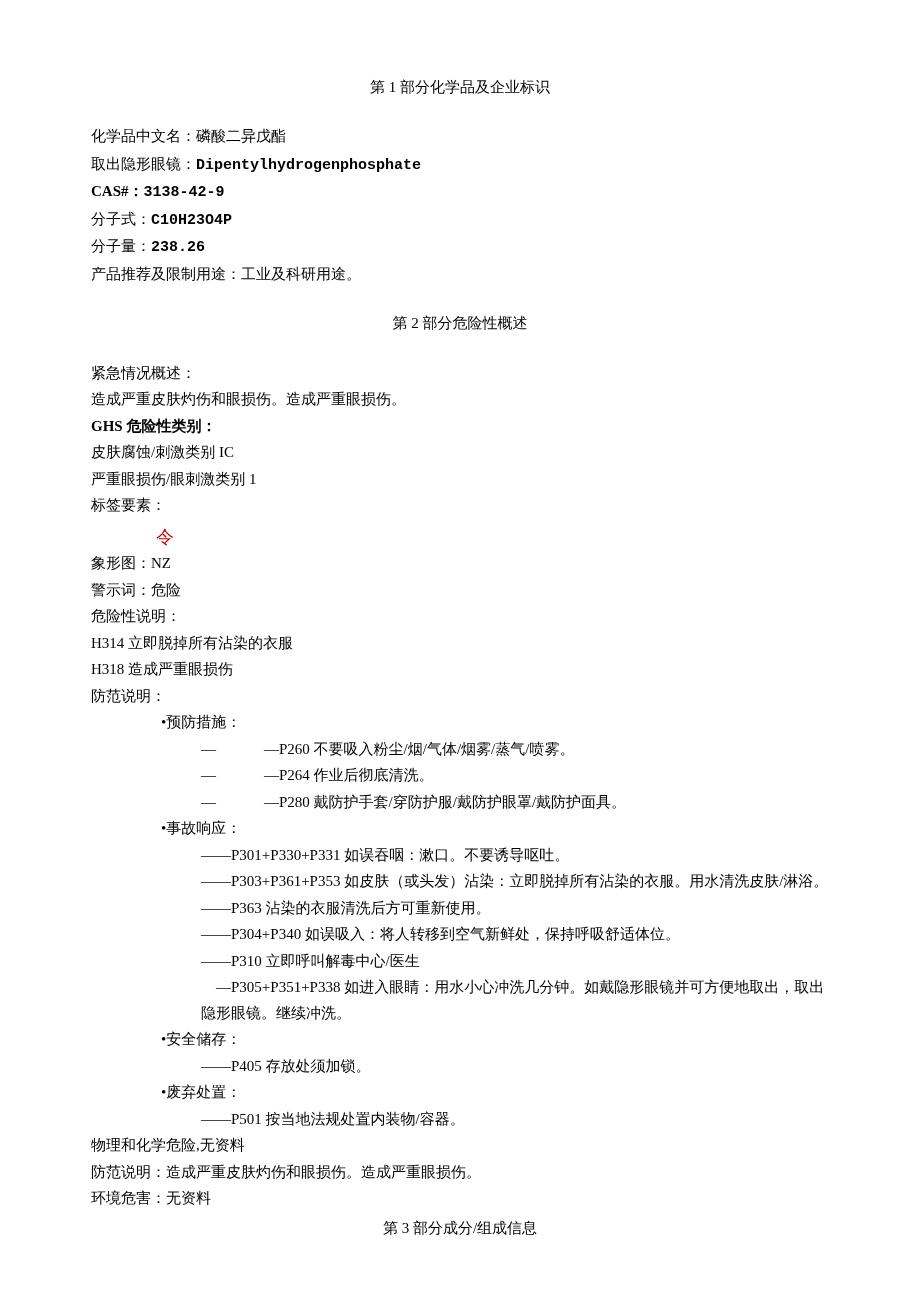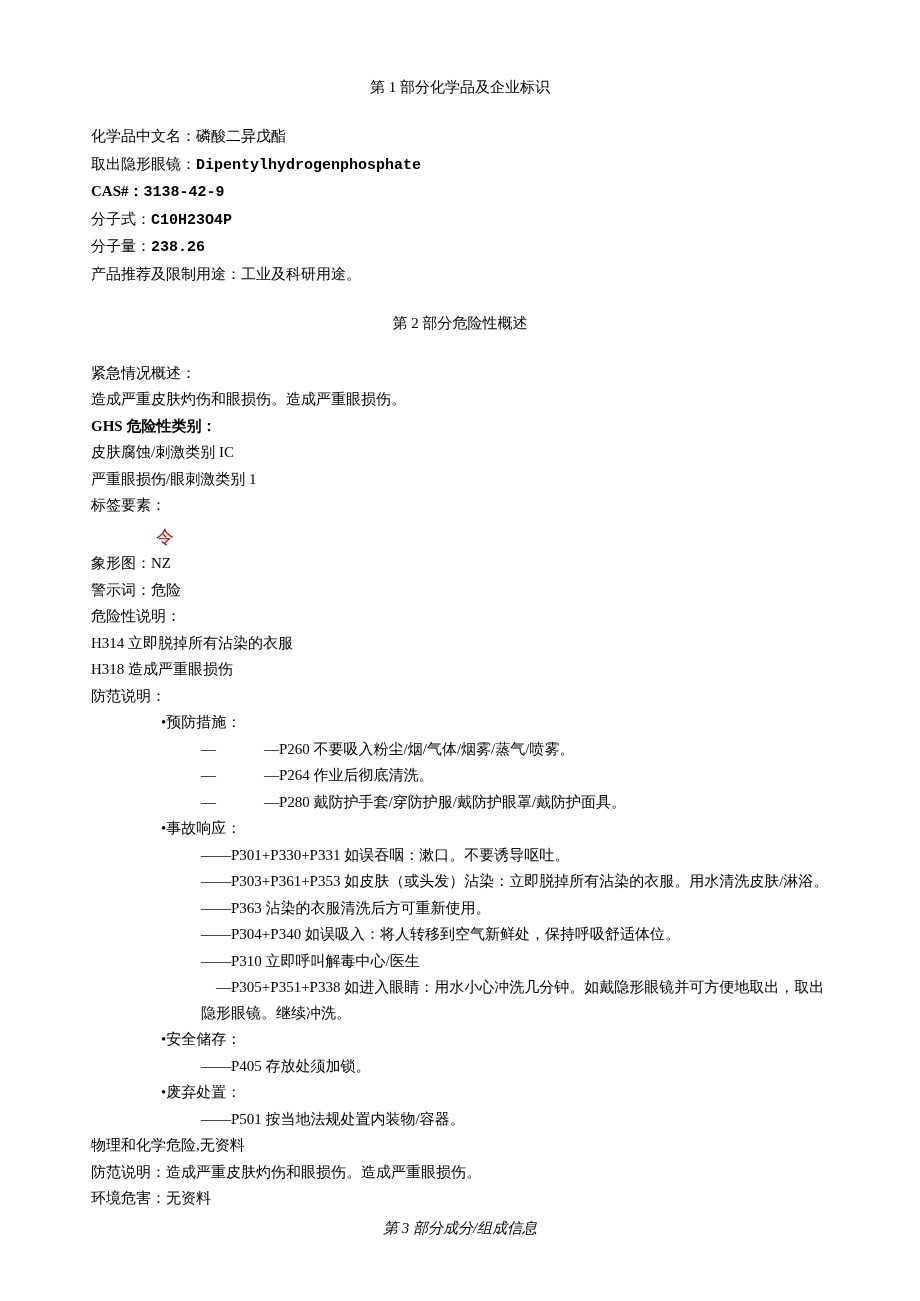--- a/index.html
+++ b/index.html
@@ -17,21 +17,20 @@
     text-align: center;
     margin: 0.3em 0 1.6em 0;
   }
   .section-title-2 {
     text-align: center;
     margin: 1.6em 0 1.6em 0;
   }
   .section-title-3 {
     text-align: center;
     margin: 0.3em 0 0.3em 0;
-    font-style: italic;
   }
   .bold {
     font-weight: bold;
     font-family: "Times New Roman", SimSun, serif;
   }
   .label {
     display: inline;
   }
   .value {
     display: inline;

